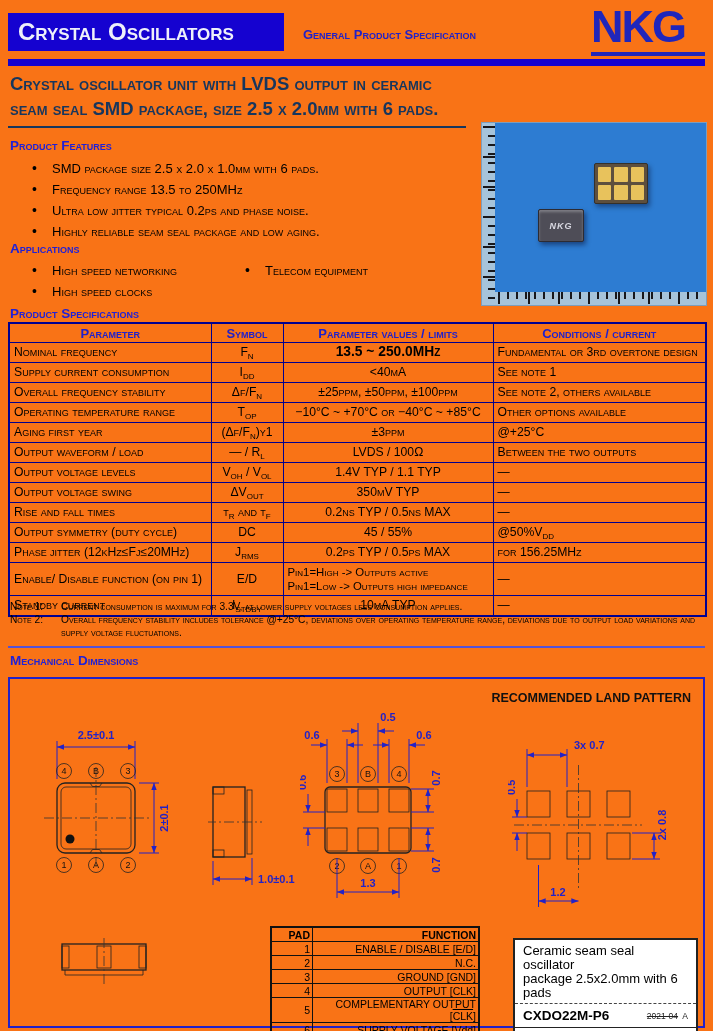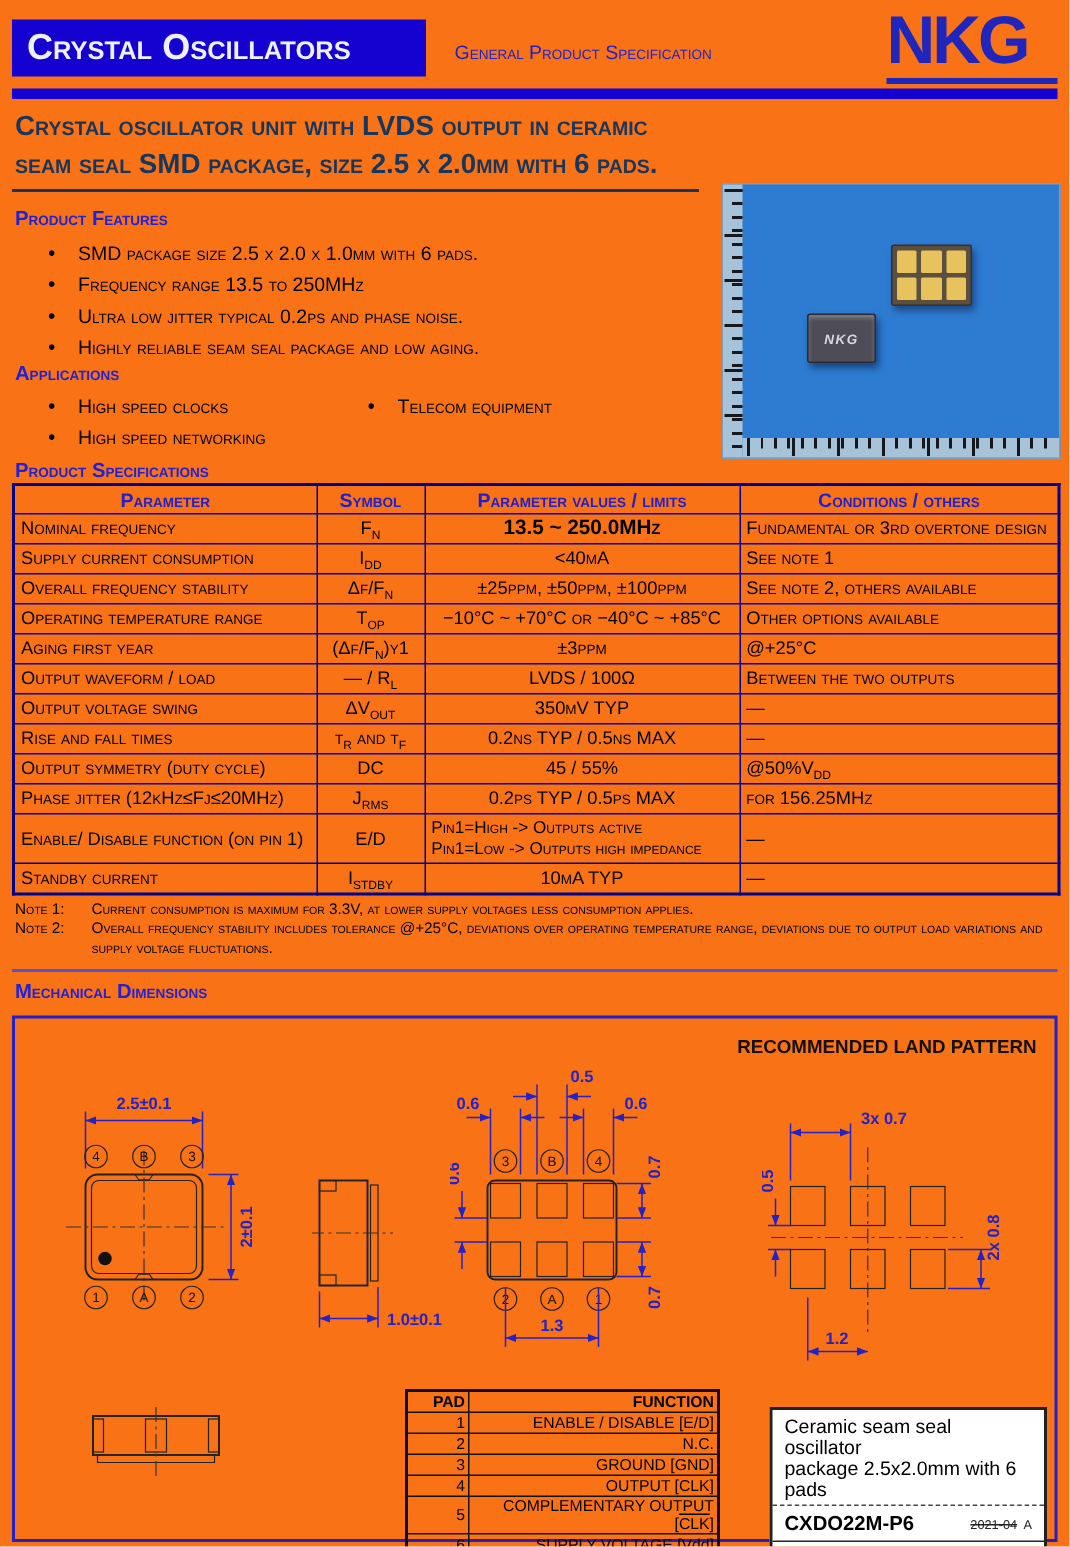--- a/index.html
+++ b/index.html
@@ -3,21 +3,21 @@
 <meta charset="utf-8">
 <style>
   html,body{margin:0;padding:0;background:#fff}
   .page{position:relative;width:713px;height:1031px;background:#f97316;overflow:hidden;
         font-family:"Liberation Sans",sans-serif;color:#000}
   .abs{position:absolute}
 
   
   .hdr-bar{left:8px;top:13px;width:266px;height:38px;background:#1502d0;color:#eef0fa;
            font-size:24px;font-weight:bold;line-height:38px;padding-left:10px;font-variant:small-caps}
-  .hdr-spec{left:303px;top:27px;color:#2121c8;font-weight:normal;font-size:13px;font-variant:small-caps}
+  .hdr-spec{left:303px;top:27px;color:#2121c8;font-weight:bold;font-size:13px;font-variant:small-caps}
   .logo{left:591px;top:1px;color:#2026bb;font-weight:900;font-size:45px;letter-spacing:-2px}
   .logo-ul{left:591px;top:52px;width:114px;height:4px;background:#2026bb}
   .hdr-rule{left:8px;top:59px;width:697px;height:7px;background:#1502d0}
 
   
   .title{left:10px;top:71px;width:470px;font-size:18.5px;font-weight:bold;color:#17365d;
          line-height:25px;font-variant:small-caps}
   .title-rule{left:8px;top:126px;width:458px;height:2px;background:#17365d}
   .model-badge{left:481px;top:71px;width:224px;height:47px;background:#1502d0;color:#fff;
          font-size:30px;font-weight:800;text-align:center;line-height:47px;letter-spacing:2px}
@@ -145,23 +145,23 @@
 
       <div class="bi"><span>Ultra low jitter typical 0.2ps and phase noise.</span></div>
 
       <div class="bi"><span>Highly reliable seam seal package and low aging.</span></div>
 
   </div>
 
   <div class="abs sec-h" style="left:10px;top:241px">Applications</div>
   <div class="abs apps1">
 
+      <div class="bi"><span>High speed networking</span></div>
+
       <div class="bi"><span>High speed clocks</span></div>
-
-      <div class="bi"><span>High speed networking</span></div>
 
   </div>
   <div class="abs apps2">
 
       <div class="bi"><span>Telecom equipment</span></div>
 
   </div>
 
   <div class="abs sec-h" style="left:10px;top:306px">Product Specifications</div>
   <table class="spec-table">
@@ -169,21 +169,21 @@
         <col style="width:202px">
         <col style="width:72px">
         <col style="width:210px">
         <col style="width:213px">
       </colgroup>
     <thead>
       <tr>
         <th>Parameter</th>
         <th>Symbol</th>
         <th>Parameter values / limits</th>
-        <th>Conditions / others</th>
+        <th>Conditions / current</th>
       </tr>
     </thead>
     <tbody>
 
         <tr>
           <td class="td-p">Nominal frequency</td>
           <td class="td-s">F<sub>N</sub></td>
           <td class="td-v"><span class="v-big">13.5 ~ 250.0MHz</span></td>
           <td class="td-c">Fundamental or 3rd overtone design</td>
         </tr>
@@ -217,20 +217,26 @@
           <td class="td-c">@+25°C</td>
         </tr>
 
         <tr>
           <td class="td-p">Output waveform / load</td>
           <td class="td-s">— / R<sub>L</sub></td>
           <td class="td-v">LVDS / 100Ω</td>
           <td class="td-c">Between the two outputs</td>
         </tr>
 
+        <tr>
+          <td class="td-p">Output voltage levels</td>
+          <td class="td-s">V<sub>OH</sub> / V<sub>OL</sub></td>
+          <td class="td-v">1.4V TYP / 1.1 TYP</td>
+          <td class="td-c">—</td>
+        </tr>
 
         <tr>
           <td class="td-p">Output voltage swing</td>
           <td class="td-s">ΔV<sub>OUT</sub></td>
           <td class="td-v">350mV TYP</td>
           <td class="td-c">—</td>
         </tr>
 
         <tr>
           <td class="td-p">Rise and fall times</td>

